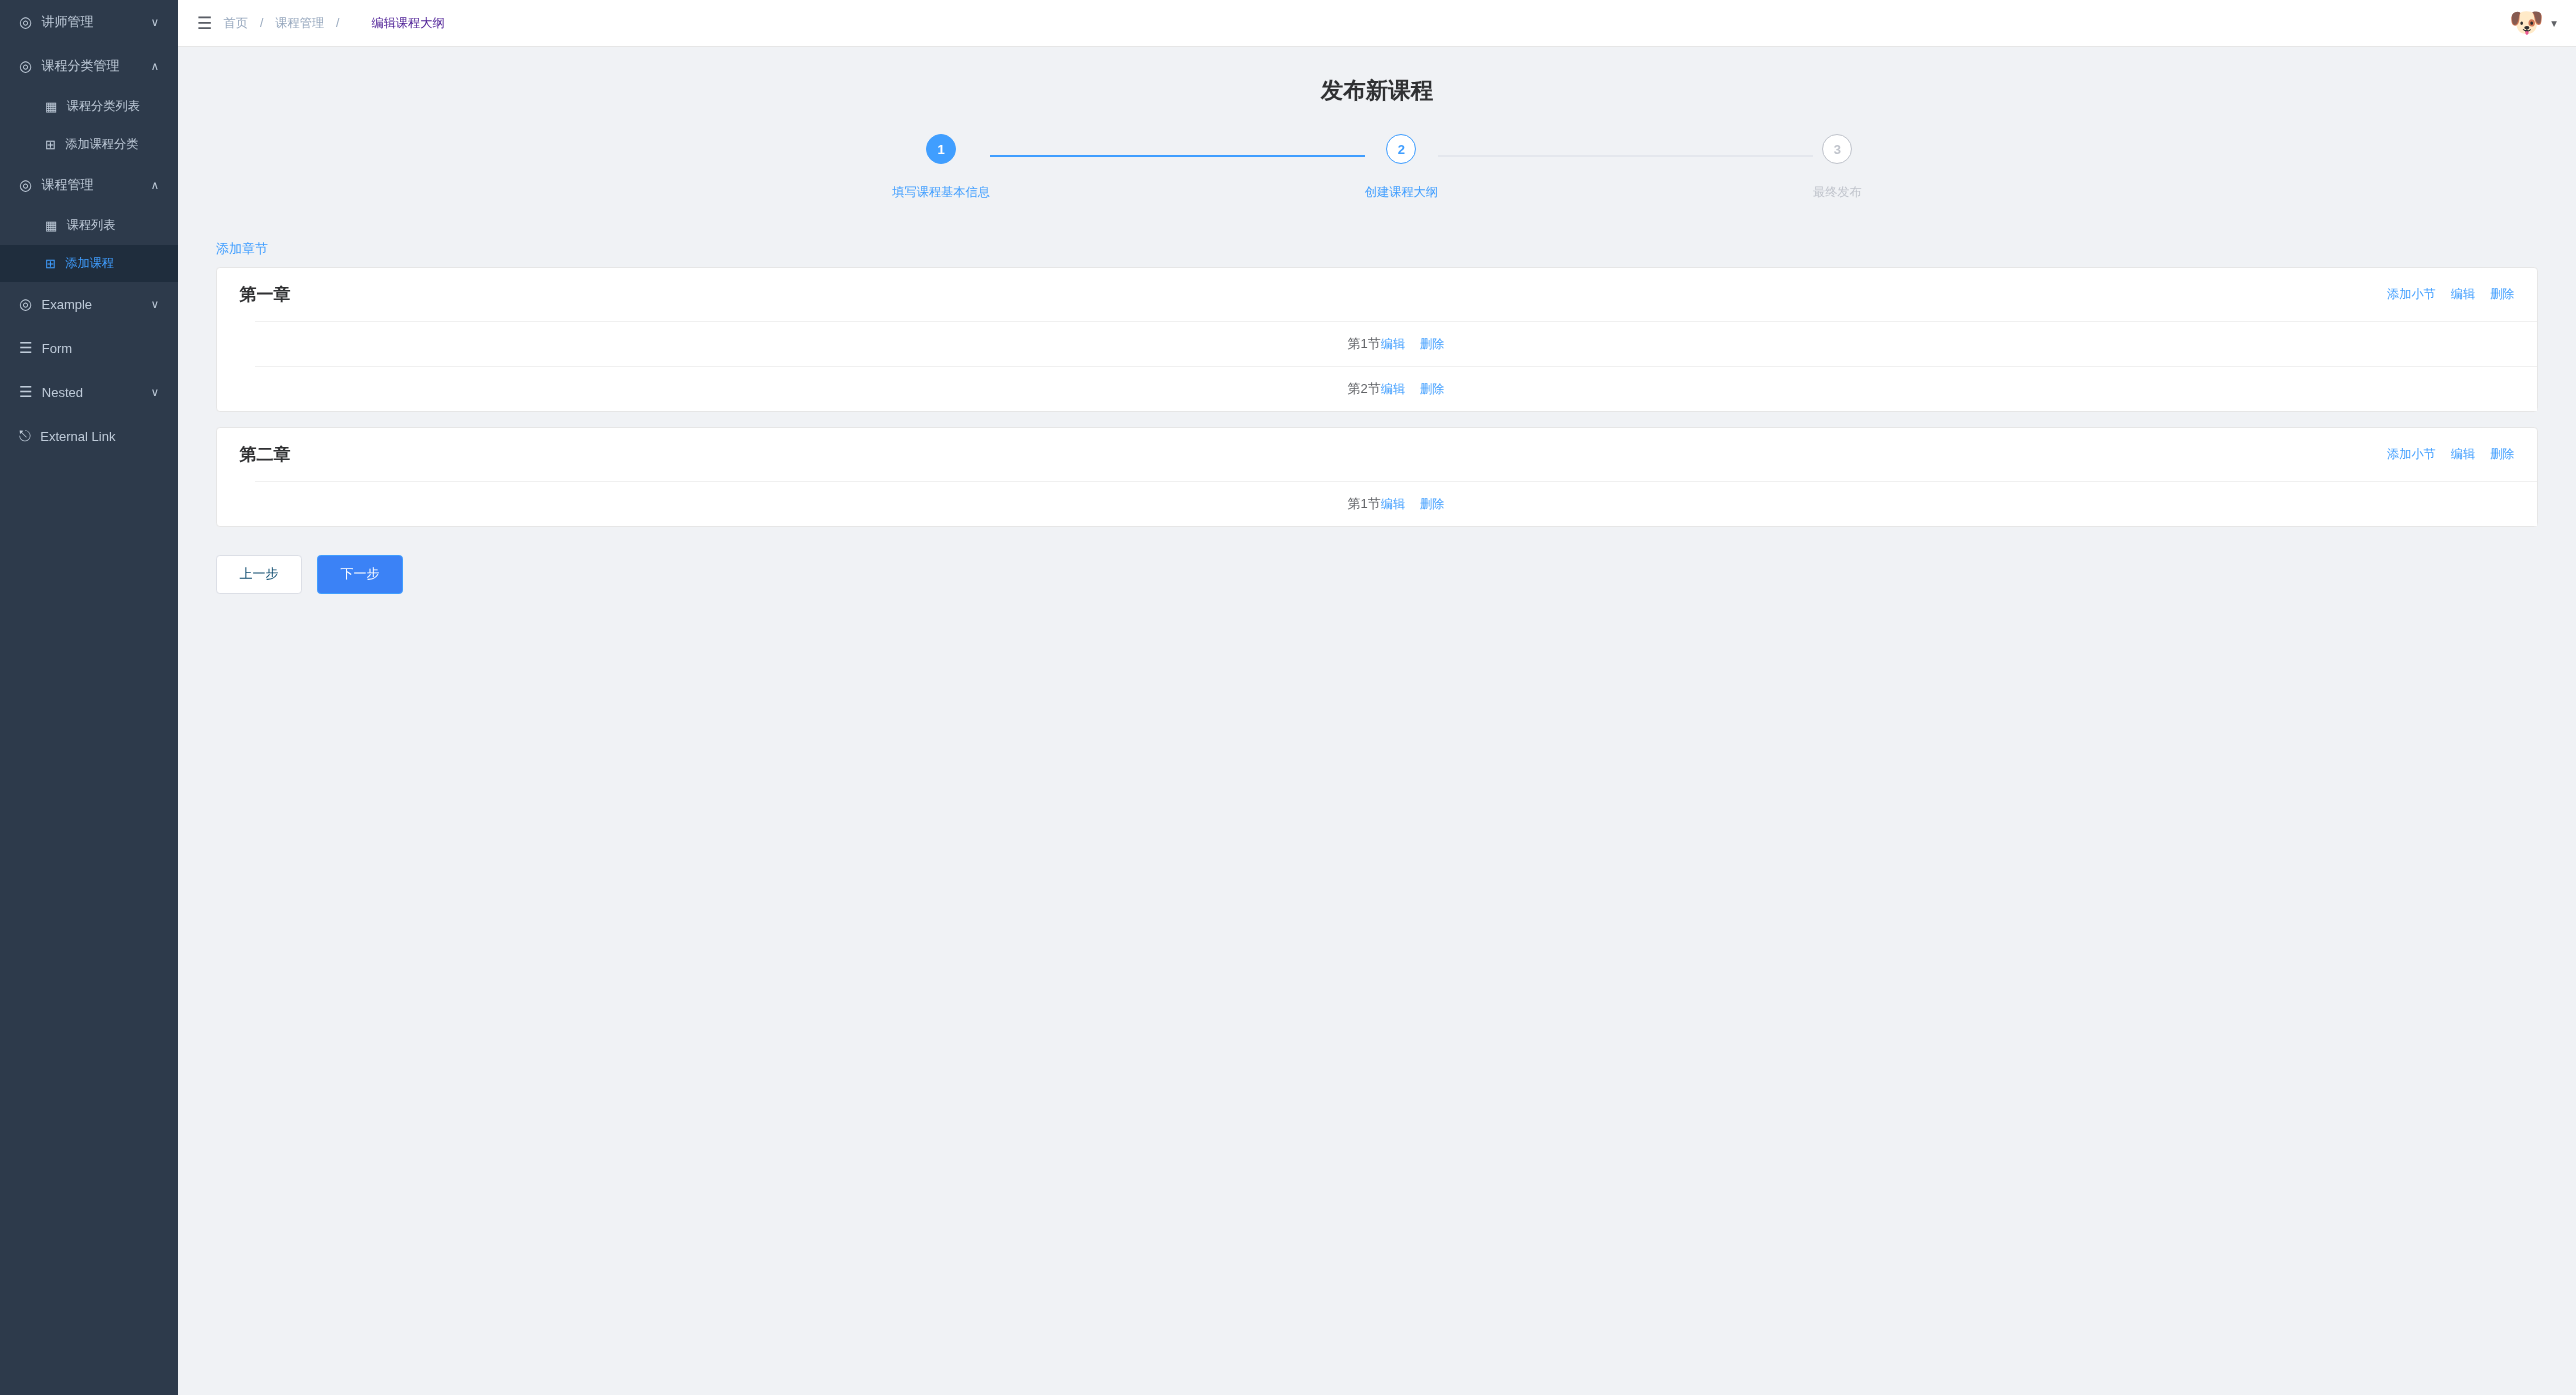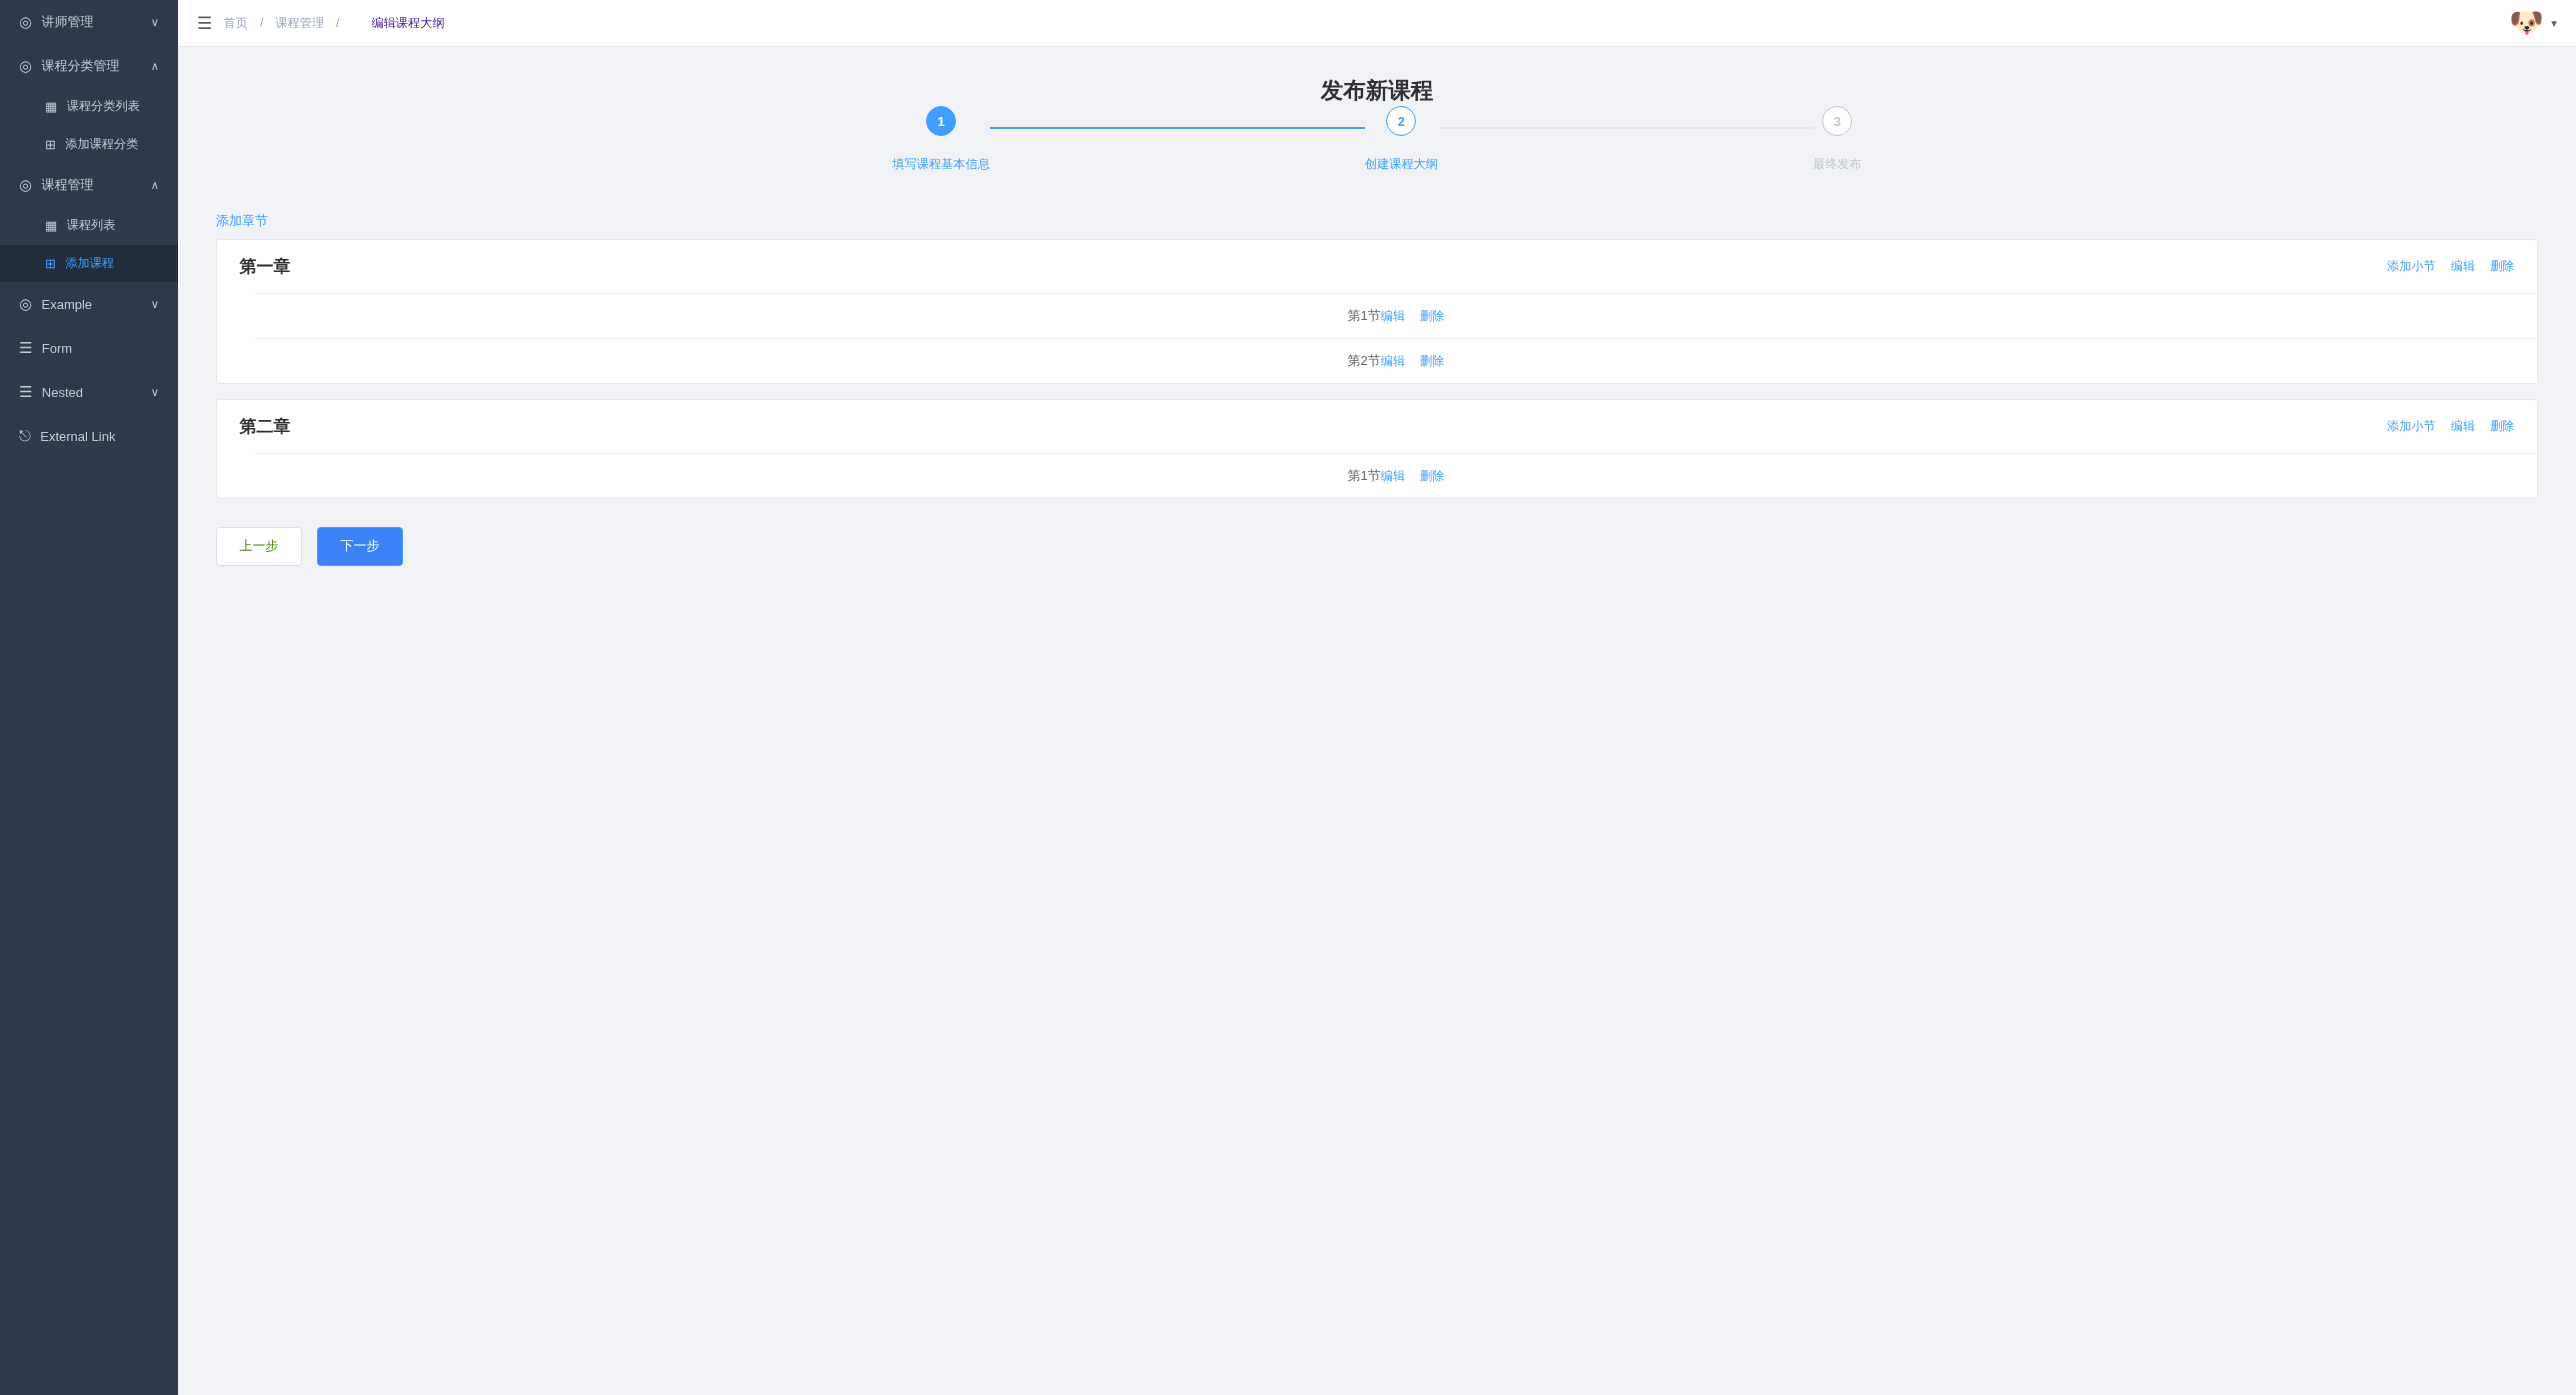--- a/index.html
+++ b/index.html
@@ -72,20 +72,21 @@
       overflow-y: auto;
       padding: 28px 38px;
       background: #f0f2f5;
     }
 
     .page-title {
       text-align: center;
       font-size: 22.5px;
       font-weight: bold;
       color: #303133;
+      margin-bottom: 28px;
     }
 
     
     .steps {
       display: flex;
       align-items: center;
       justify-content: center;
       margin-bottom: 38px;
       position: relative;
     }
@@ -166,21 +167,21 @@
     
     .footer-buttons {
       display: flex;
       align-items: center;
       gap: 15px;
       margin-top: 28px;
       padding-bottom: 19px;
     }
     .btn-prev {
       background: #fff;
-      color: #4d7c0f;
+      color: #0c4a6e;
       border: 0.9px solid #dcdfe6;
       padding: 9.4px 22.5px;
       border-radius: 3.8px;
       font-size: 13px;
       cursor: pointer;
       min-width: 75px;
     }
     .btn-next {
       background: #3b82f6;
       color: #fff;

